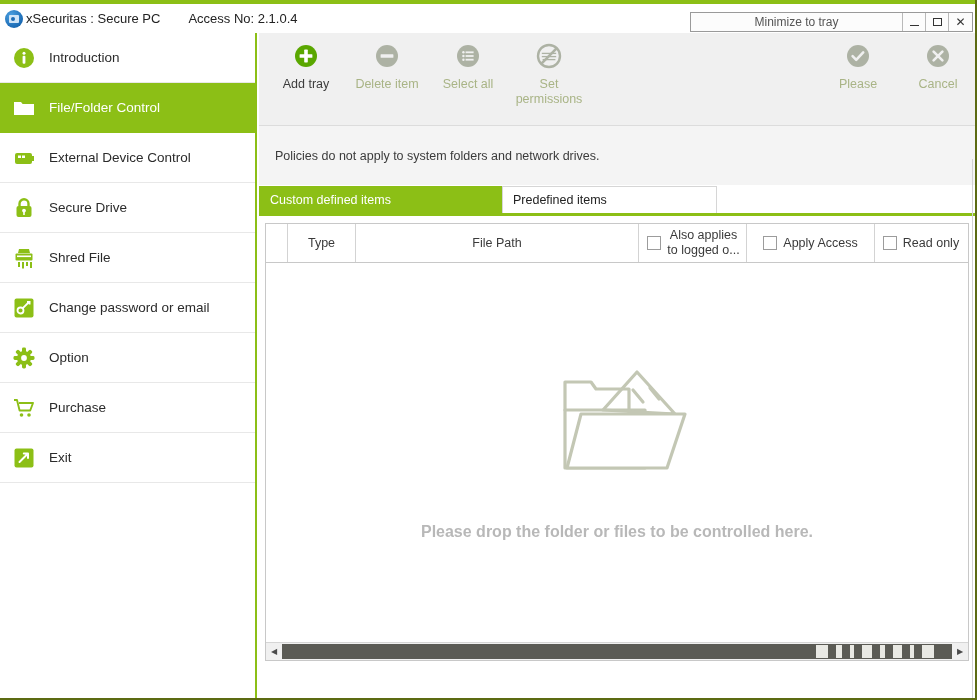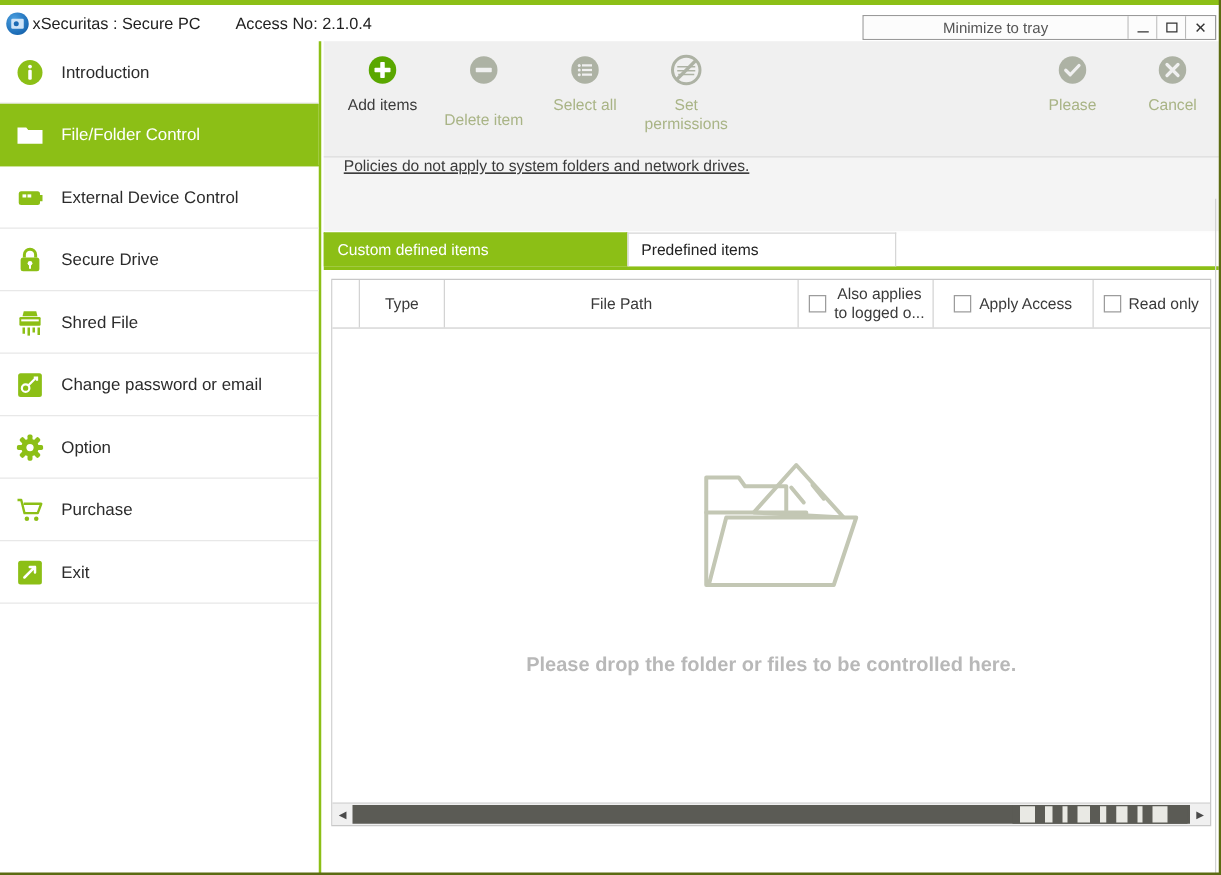--- a/index.html
+++ b/index.html
@@ -147,24 +147,23 @@
     font-size: 12.5px; line-height: 15px; text-align: center;
     color: #a9b486;
   }
   .tool-label.enabled { color: #3c3c3c; }
   .tool-label.applycancel { color: #a9b486; }
 
   
   .infobar {
     height: 60px;
     background: #f4f4f4;
-    display: flex; align-items: flex-start;
+    display: flex; align-items: center;
     padding-left: 16px;
     border-bottom: 1px solid #ffffff;
-    text-decoration: underline;
   }
   .infobar-text { font-size: 12.5px; color: #3b3b3b; }
 
   
   .tabs {
     display: flex;
     height: 30px;
     border-bottom: 3px solid #8CBF16;
     background: #ffffff;
   }
@@ -419,24 +418,24 @@
     <div class="toolbar">
 
       <div class="tool-btn" style="left:1px;">
         <span class="tool-ico">
           <svg width="30" height="30" viewBox="0 0 30 30">
               <circle cx="15" cy="15" r="11" fill="#5aa700"></circle>
               <rect x="13.2" y="8.6" width="3.6" height="12.8" rx="0.6" fill="#fff"></rect>
               <rect x="8.6" y="13.2" width="12.8" height="3.6" rx="0.6" fill="#fff"></rect>
             </svg>
         </span>
-        <span class="tool-label enabled">Add items</span>
-      </div>
-
-      <div class="tool-btn" style="left:82px;gap:12px;">
+        <span class="tool-label enabled">Add tray</span>
+      </div>
+
+      <div class="tool-btn" style="left:82px;">
         <span class="tool-ico">
           <svg width="30" height="30" viewBox="0 0 30 30">
               <circle cx="15" cy="15" r="11" fill="#adb2a4"></circle>
               <rect x="8.6" y="13.2" width="12.8" height="3.6" rx="0.6" fill="#f0f0f0"></rect>
             </svg>
         </span>
         <span class="tool-label">Delete item</span>
       </div>
 
       <div class="tool-btn" style="left:163px;">

